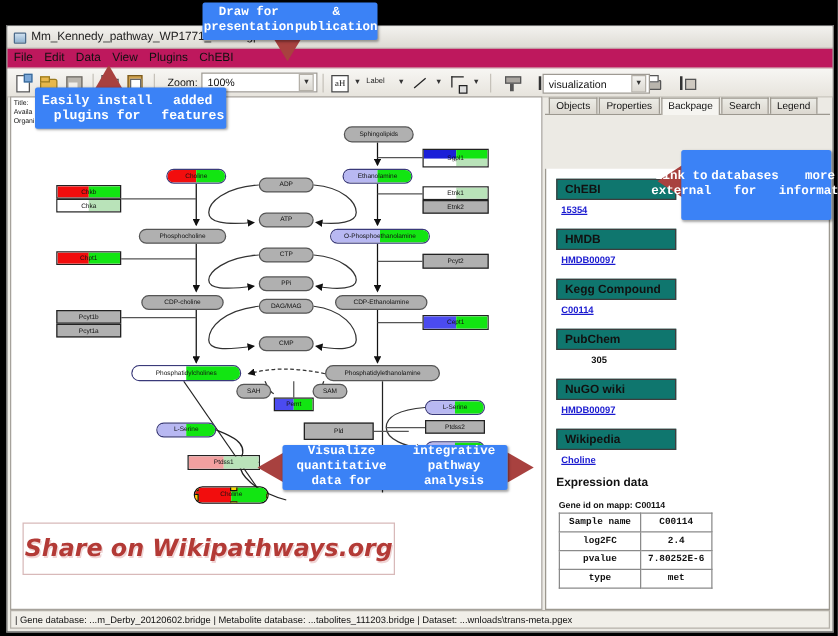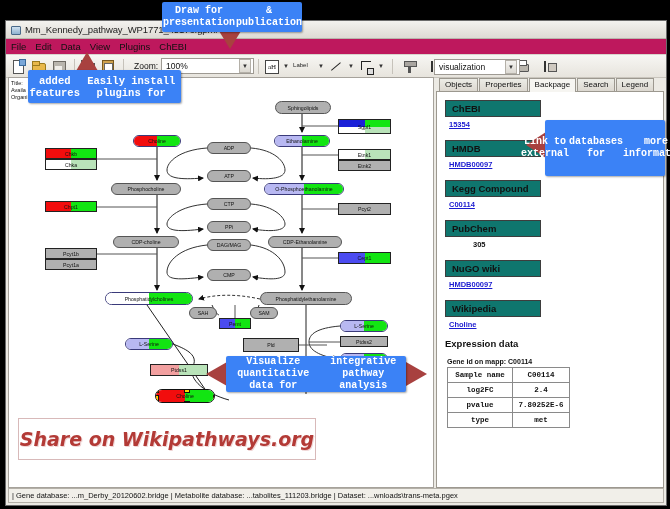--- a/index.html
+++ b/index.html
@@ -58,21 +58,21 @@
   .g-print:before{content:"";position:absolute;left:2px;top:6px;width:12px;height:6px;background:#b9b5ad;border:1px solid #555;border-radius:1px;}
   .g-print:after{content:"";position:absolute;left:5px;top:2px;width:7px;height:4px;background:#fff;border:1px solid #555;}
   .g-last:before{content:"";position:absolute;left:3px;top:3px;width:2px;height:11px;background:#333;}
   .g-last:after{content:"";position:absolute;left:7px;top:5px;width:7px;height:7px;background:#cfc9c0;border:1px solid #555;}
 
   
   .body{position:absolute;left:0;top:55px;right:0;bottom:16px;display:flex;}
   .canvaswrap{position:relative;width:424px;background:#fff;border:1px solid #a6a29b;margin:1px 0 1px 2px;overflow:hidden;}
   .sideinfo{position:absolute;left:2px;top:2px;font-size:5.5px;line-height:7px;color:#111;z-index:2;}
 
-  .rightwrap{position:relative;flex:1;margin:1px 2px 1px 2px;display:flex;flex-direction:column;}
+  .rightwrap{position:relative;flex:1;margin:1px 2px 1px 2px;display:flex;flex-direction:column;gap:43px;}
   .tabstrip{display:flex;align-items:flex-end;height:14px;border-bottom:1px solid #9c988f;padding-left:3px;}
   .tab{font-size:8px;padding:1px 5px;border:1px solid #9c988f;border-bottom:none;background:linear-gradient(#ececE6,#dcd8d0);
        color:#111;margin-right:1px;line-height:10px;}
   .tab.active{background:#f6f5f1;position:relative;top:1px;padding-bottom:2px;}
   .bpanel{flex:1;background:#fff;border:1px solid #9c988f;border-top:none;overflow:hidden;position:relative;padding:6px 0 0 8px;}
 
   .secthdr{display:inline-block;min-width:82px;border:1px solid #3d3d3d;background:#0f766e;font-size:9.5px;font-weight:bold;
            color:#111;padding:2px 6px;margin-bottom:3px;}
   .lnk{display:block;font-size:7.5px;color:#1a1ad0;text-decoration:underline;font-weight:bold;margin:0 0 9px 4px;}
   .plain{display:block;font-size:7.5px;color:#111;margin:0 0 9px 4px;font-weight:bold;padding-left:24px;}
@@ -423,22 +423,22 @@
     </div>
   </div>
 
   <div class="callout" id="co-draw" style="left:162px;top:2px;width:140px;height:30px;font-size:10px;">
       <div>Draw for presentation</div>
       <div>&amp; publication</div>
     </div>
   <div class="arrowD" style="left:219px;top:31px;border-left:11px solid transparent;border-right:11px solid transparent;border-top:18px solid #a8413f;"></div>
 
   <div class="callout" id="co-plugins" style="left:28px;top:70px;width:153px;height:33px;font-size:10.5px;">
+      <div>Easily install plugins for</div>
       <div>added features</div>
-      <div>Easily install plugins for</div>
     </div>
   <div class="arrowD" style="left:76px;top:52px;border-left:11px solid transparent;border-right:11px solid transparent;border-bottom:19px solid #a8413f;"></div>
 
   <div class="callout" id="co-link" style="left:545px;top:120px;width:120px;height:56px;font-size:10px;">
       <div>Link  to external</div>
       <div>databases  for</div>
       <div>more information</div>
     </div>
   <div class="arrowD" style="left:526px;top:132px;border-top:13px solid transparent;border-bottom:13px solid transparent;border-right:20px solid #a8413f;"></div>
 

